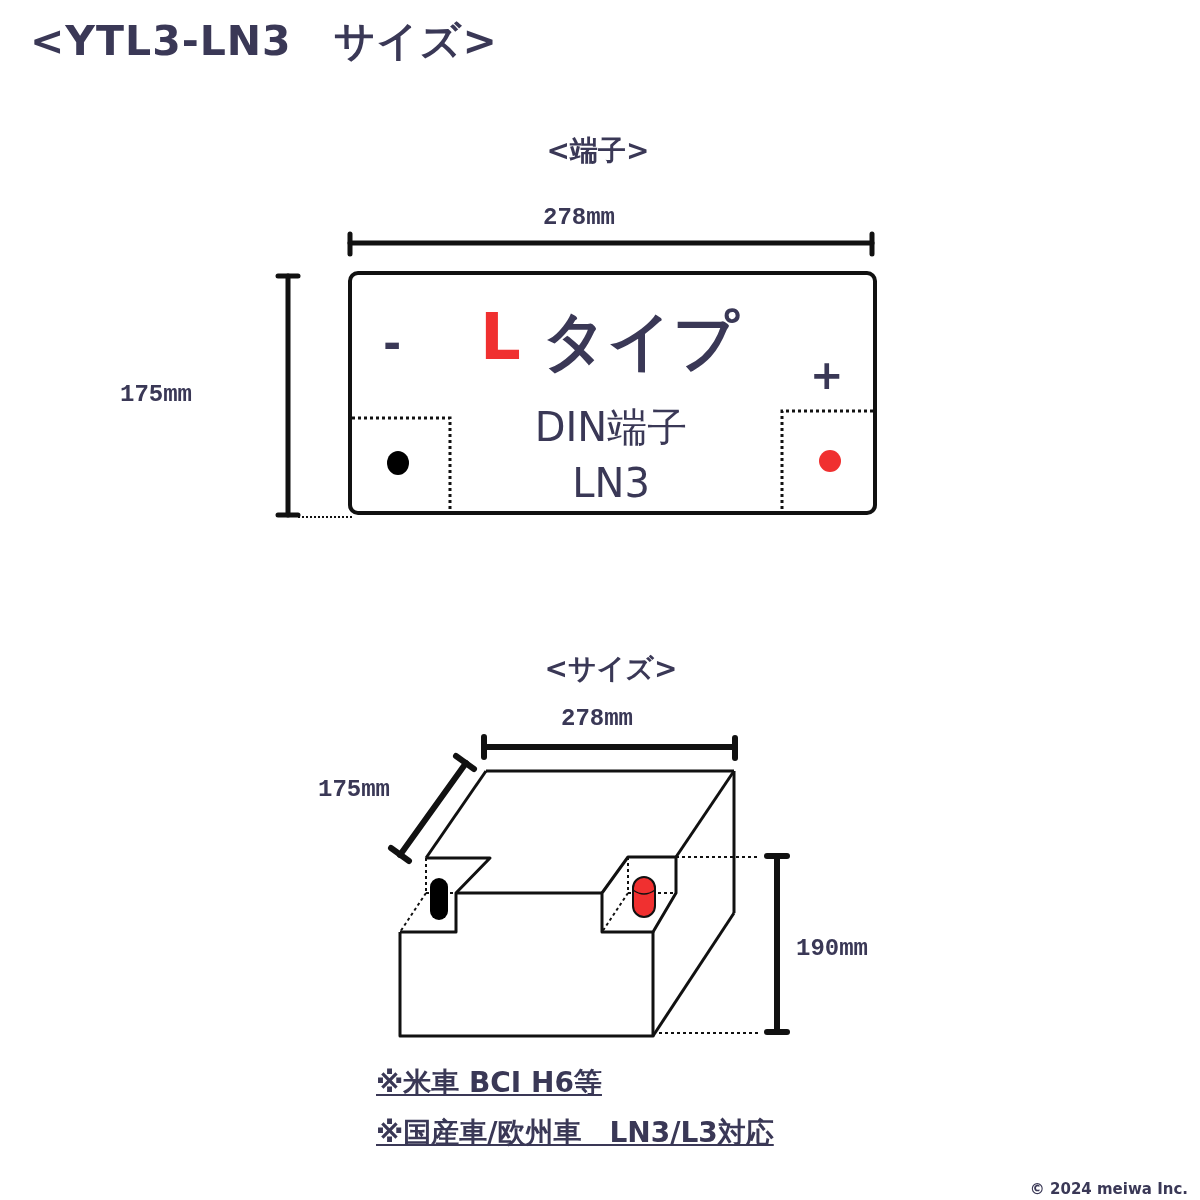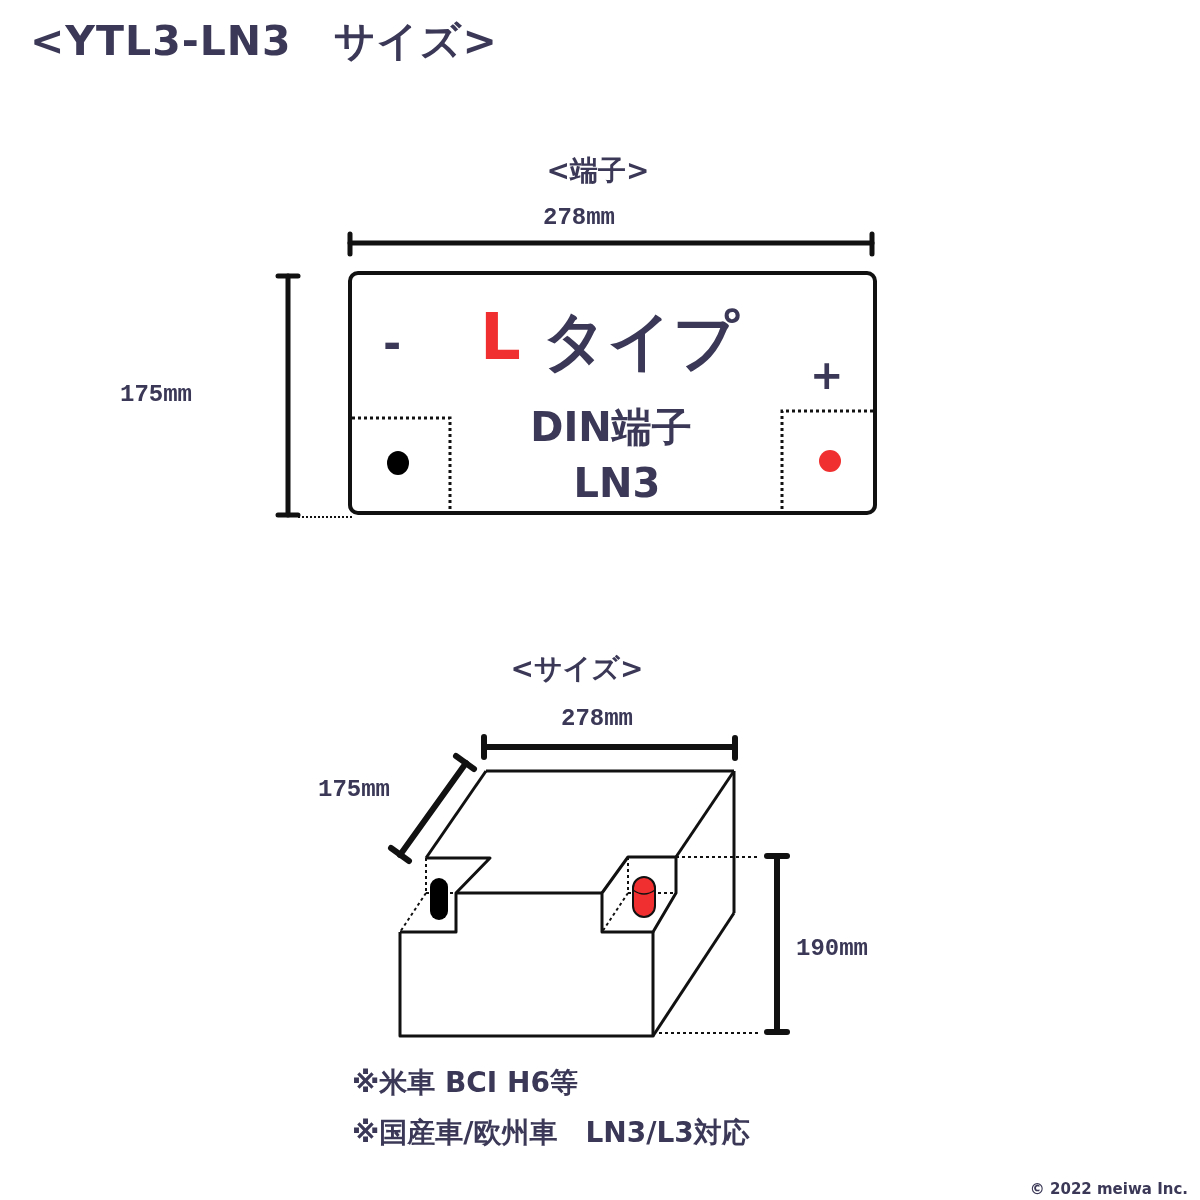--- a/index.html
+++ b/index.html
@@ -3,22 +3,22 @@
   <meta charset="utf-8">
   <style>
     html, body { margin: 0; padding: 0; background: #ffffff; }
     body { width: 1200px; height: 1200px; position: relative; overflow: hidden;
            font-family: "DejaVu Sans", "Liberation Sans", sans-serif; color: #3a3856; }
     .abs { position: absolute; white-space: nowrap; }
     .title { left: 30px; top: 14px; font-size: 41px; font-weight: bold; letter-spacing: 1px; }
     .sec { font-size: 28px; font-weight: bold; transform: translateX(-50%); }
     .dim { font-size: 24px; font-weight: bold; font-family: Liberation Mono, monospace; }
     .big { font-size: 64px; font-weight: bold; }
-    .mid { font-size: 40px; font-weight: bold; transform: translateX(-50%); }
-    .note { font-size: 28px; font-weight: bold; left: 352px; }
+    .mid { font-size: 40px; font-weight: normal; transform: translateX(-50%); }
+    .note { font-size: 28px; font-weight: bold; left: 376px; text-decoration: underline; }
     .copy { right: 12px; top: 1180px; font-size: 15px; font-weight: bold; }
     svg { position: absolute; left: 0; top: 0; }
   </style>
 </head>
 <body>
 
 <svg width="1200" height="1200">
 
   <g stroke="#111" stroke-width="5" stroke-linecap="round">
     <line x1="350" y1="243" x2="872" y2="243"></line>
@@ -87,32 +87,32 @@
 
   <g stroke="#111" stroke-width="6" stroke-linecap="round">
     <line x1="777" y1="856" x2="777" y2="1032"></line>
     <line x1="767" y1="856" x2="787" y2="856"></line>
     <line x1="767" y1="1032" x2="787" y2="1032"></line>
   </g>
 </svg>
 
 <div class="abs title">&lt;YTL3-LN3　サイズ&gt;</div>
 
-<div class="abs sec" style="left:598px; top:152px;">&lt;端子&gt;</div>
+<div class="abs sec" style="left:598px; top:132px;">&lt;端子&gt;</div>
 <div class="abs dim" style="left:543px; top:204px;">278mm</div>
 <div class="abs dim" style="left:120px; top:381px;">175mm</div>
 
 <div class="abs big" style="left:383px; top:318px; font-size:44px;">-</div>
 <div class="abs big" style="left:480px; top:300px; color:#f03030;">L</div>
 <div class="abs big" style="left:542px; top:298px;text-align:center;">タイプ</div>
 <div class="abs big" style="left:810px; top:352px; font-size:40px;">+</div>
 <div class="abs mid" style="left:611px; top:400px;">DIN端子</div>
-<div class="abs mid" style="left:611px; top:460px;margin-left:6px;">LN3</div>
+<div class="abs mid" style="left:611px; top:460px;">LN3</div>
 
-<div class="abs sec" style="left:577px; top:650px;">&lt;サイズ&gt;</div>
+<div class="abs sec" style="left:611px; top:650px;">&lt;サイズ&gt;</div>
 <div class="abs dim" style="left:561px; top:705px;">278mm</div>
 <div class="abs dim" style="left:318px; top:776px;">175mm</div>
 <div class="abs dim" style="left:796px; top:935px;">190mm</div>
 
 <div class="abs note" style="top:1064px;">※米車 BCI H6等</div>
 <div class="abs note" style="top:1114px;text-align:right;">※国産車/欧州車　LN3/L3対応</div>
 
-<div class="abs copy">© 2022 meiwa Inc.</div>
+<div class="abs copy">© 2024 meiwa Inc.</div>
 
 </body></html>

